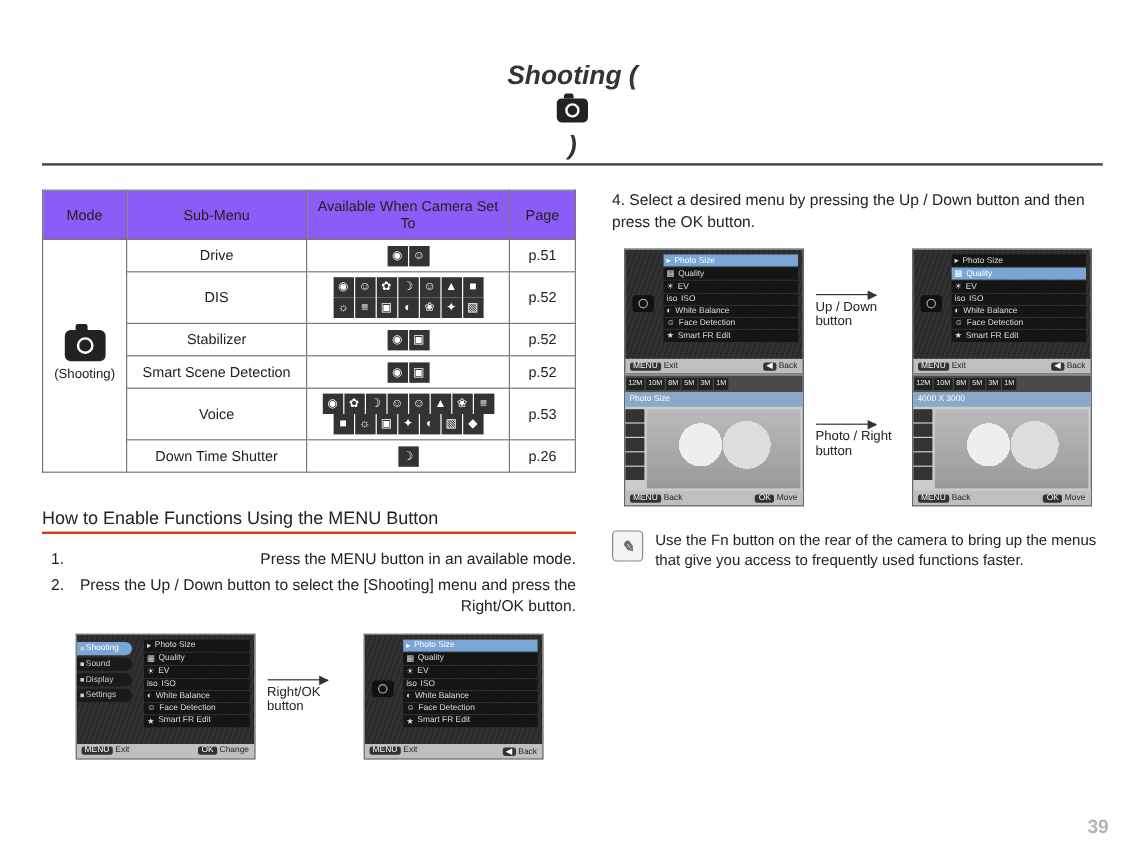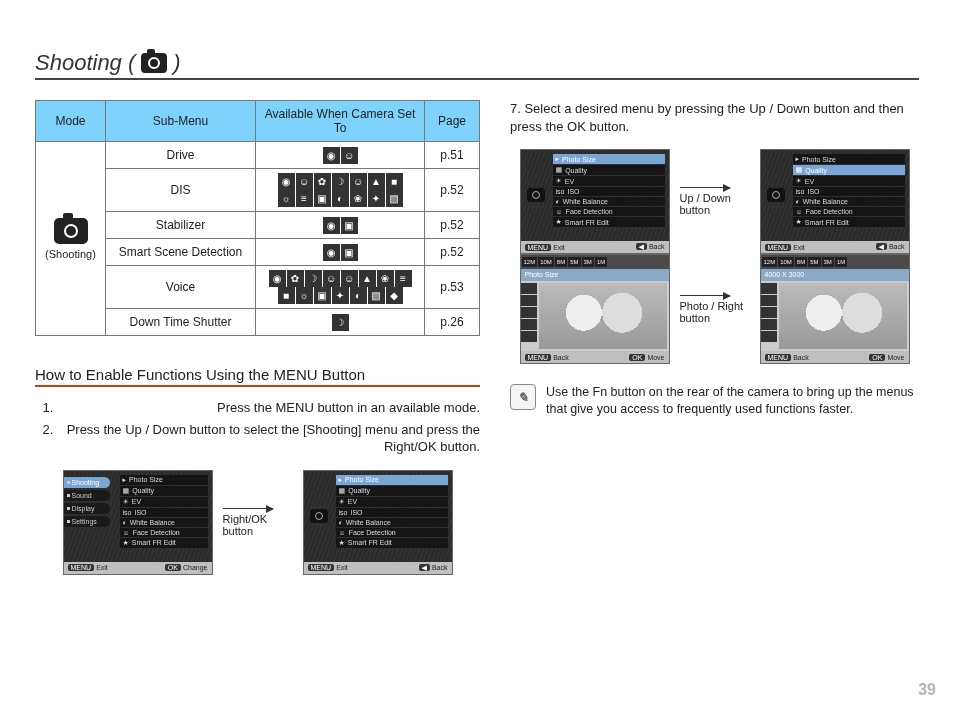--- a/index.html
+++ b/index.html
@@ -17,42 +17,43 @@
 
   
   .title-row {
     border-bottom: 2px solid #444;
     padding-bottom: 2px;
     margin-bottom: 20px;
   }
   .title-row h1 {
     margin: 0;
     font-size: 22px;
-    font-weight: normal;
+    font-weight: bold;
     font-style: italic;
     color: #333;
     display: flex;
     align-items: center;
     gap: 6px;
+    flex-direction: column;
   }
   .cam-title-icon {
     display:inline-flex; width:26px; height:20px; background:#222; border-radius:4px; position:relative; align-items:center; justify-content:center;
   }
   .cam-title-icon::before { content:""; position:absolute; top:-4px; left:6px; width:8px; height:4px; background:#222; border-radius:2px 2px 0 0; }
   .cam-title-icon::after { content:""; width:8px; height:8px; border:2px solid #fff; border-radius:50%; }
 
   
   .cols { display:flex; gap:30px; }
   .left-col { width: 445px; }
   .right-col { flex:1; }
 
   
   table.modes { border-collapse: collapse; width:100%; }
   table.modes th, table.modes td { border:1px solid #777; padding:6px 4px; text-align:center; font-size:12px; }
-  table.modes th { background:#7dd3fc; font-weight:normal; }
+  table.modes th { background:#8b5cf6; font-weight:normal; }
   table.modes td.mode-cell { width:70px; font-size:11px; }
   table.modes td.submenu { width:150px; }
   table.modes td.page { width:55px; }
   table.modes td.avail { padding:4px 2px; }
 
   .cam-big-icon {
     display:inline-block; width:34px; height:26px; background:#222; border-radius:5px; position:relative; margin-bottom:2px;
   }
   .cam-big-icon::before { content:""; position:absolute; top:-5px; left:9px; width:10px; height:5px; background:#222; border-radius:2px 2px 0 0; }
   .cam-big-icon::after { content:""; position:absolute; top:6px; left:10px; width:10px; height:10px; border:2px solid #fff; border-radius:50%; }
@@ -139,21 +140,21 @@
 
   
   .note-row { display:flex; gap:10px; margin-top:20px; align-items:flex-start;}
   .note-icon {
     width:26px; height:26px; border:1px solid #888; border-radius:4px; background:#f4f4f4;
     display:flex; align-items:center; justify-content:center; font-style:italic; font-weight:bold; color:#666;
     flex-shrink: 0;
   }
   .note-text { font-size:12.5px; line-height:1.35; }
 
-  .page-num { position:absolute; bottom:20px; right:18px; font-size:16px; color:#b5b5b5; font-weight:bold;}
+  .page-num { position:absolute; bottom:20px; right:30px; font-size:16px; color:#b5b5b5; font-weight:bold;}
   .dot { width:3px;height:3px;background:#ccc;display:inline-block;}
 </style>
 </head>
 <body>
 
 <div class="title-row">
   <h1>
     <span>Shooting (</span>
     <span class="cam-title-icon"></span>
     <span>)</span>
@@ -374,21 +375,21 @@
         <div class="footer">
           <span><span class="k">MENU</span><span>Exit</span></span>
           <span><span class="k">◀</span><span>Back</span></span>
         </div>
       </div>
     </div>
 
   </div>
 
   <div class="right-col">
-    <div class="step3">7. Select a desired menu by pressing the Up / Down button and then press the OK button.</div>
+    <div class="step3">4. Select a desired menu by pressing the Up / Down button and then press the OK button.</div>
 
     <div class="shot-row">
       <div class="menu-shot list-only">
         <div class="cam-side"></div>
         <div class="list">
           <div class="it sel">
               <span>▸</span>
               <span>Photo Size</span>
             </div>
           <div class="it">

